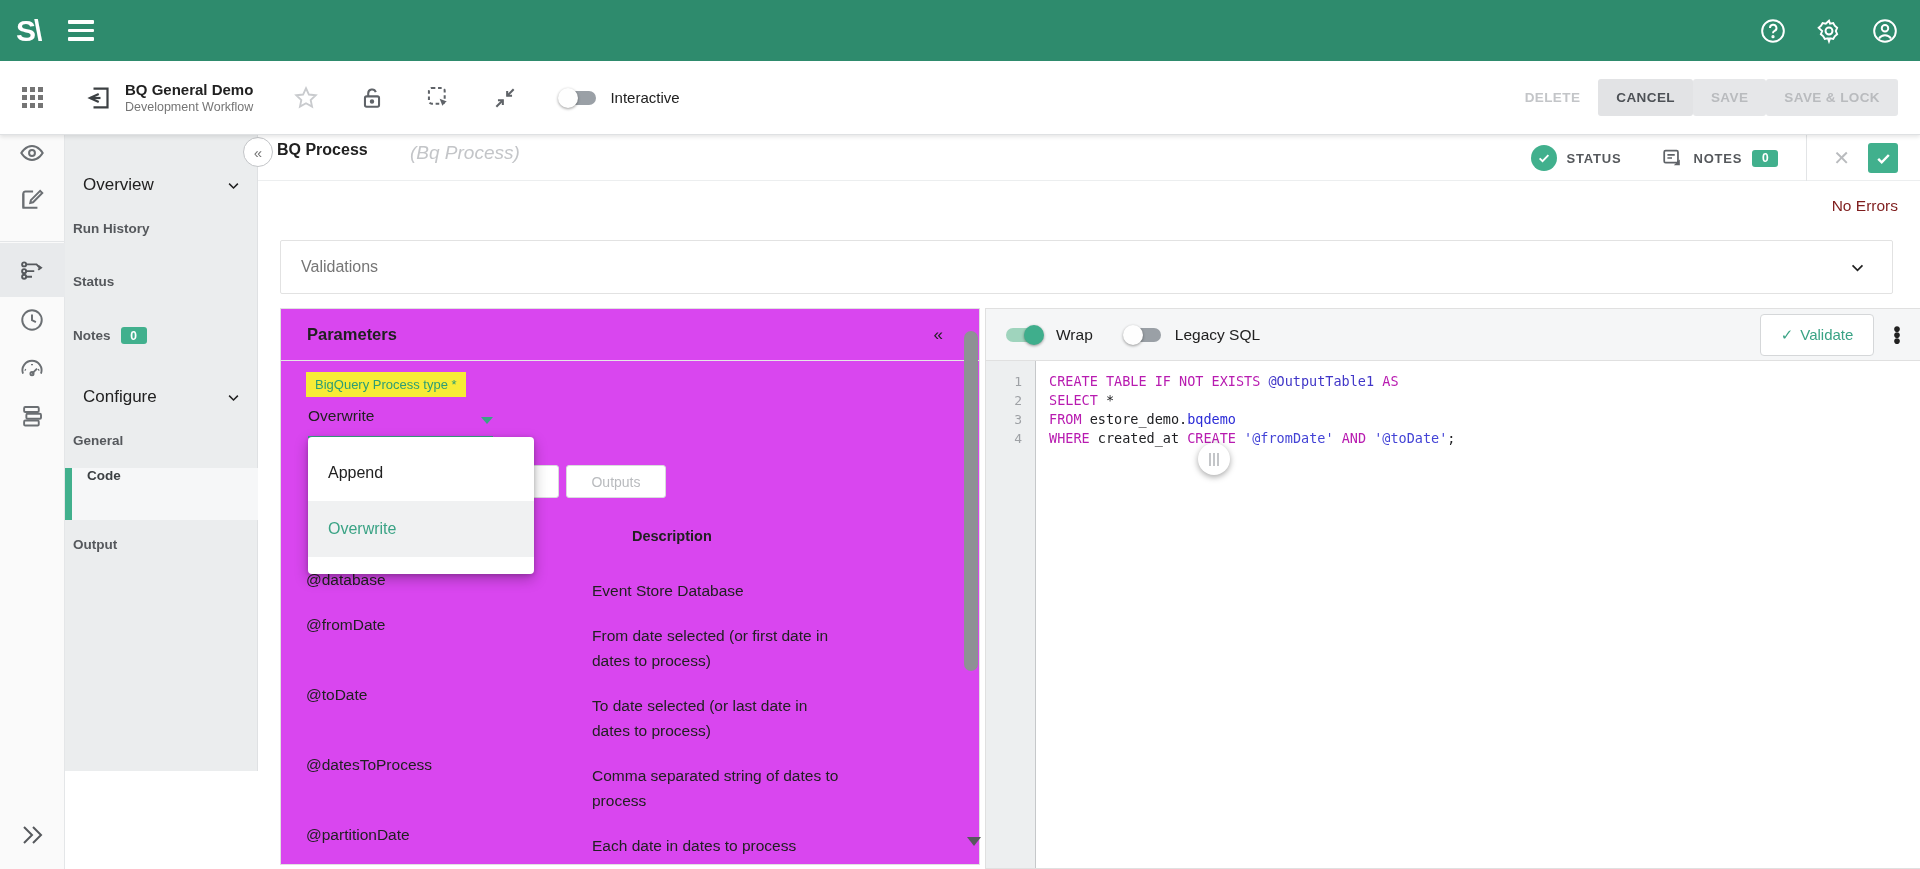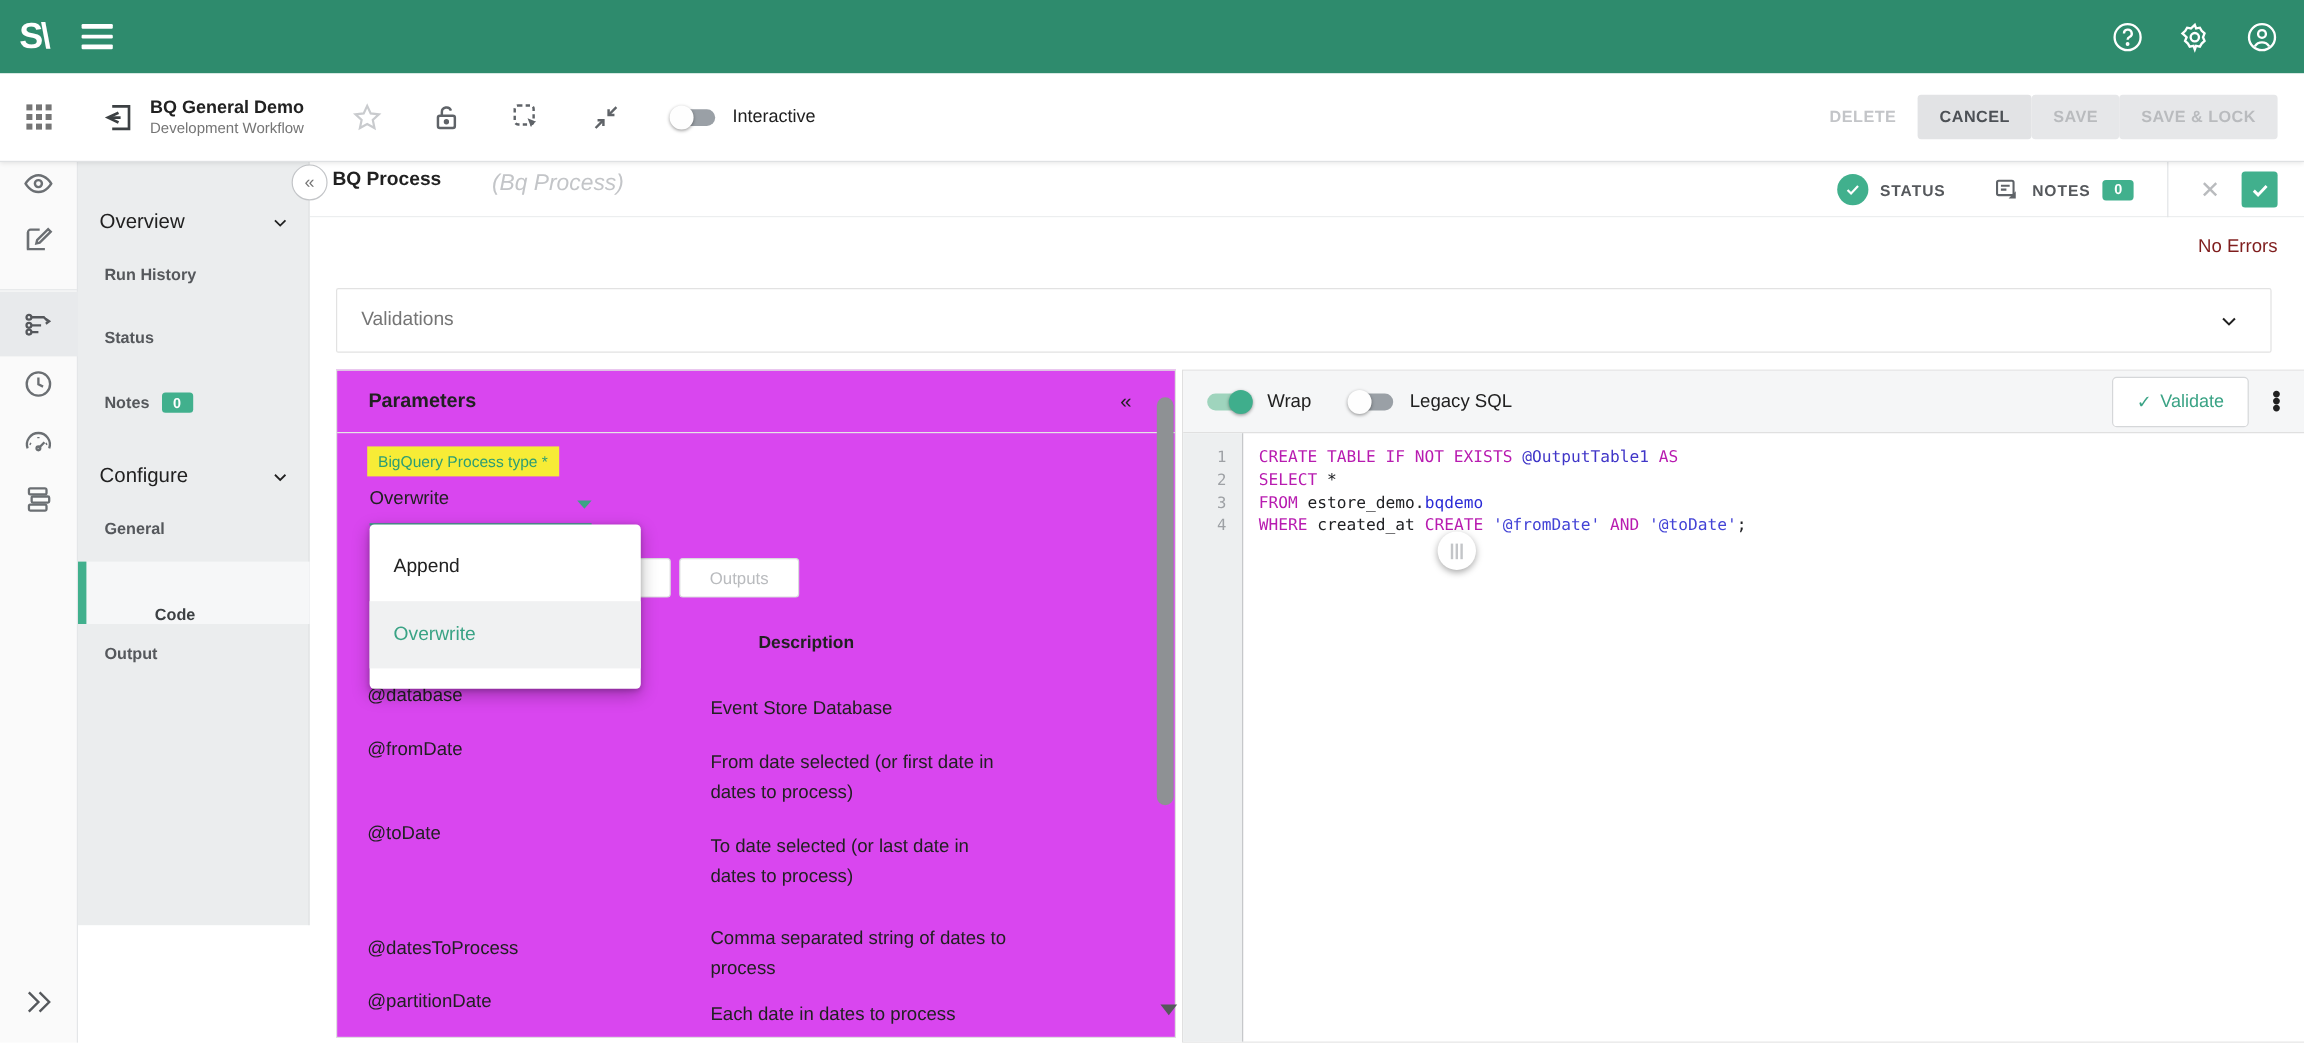--- a/index.html
+++ b/index.html
@@ -40,23 +40,23 @@
   
   .rail { position:absolute; left:0; top:135px; width:65px; height:734px; background:#fafafa; border-right:1px solid #e4e6e8; z-index:20; }
   .rail .ric { position:absolute; left:50%; transform:translate(-50%,-50%); color:#6b6f73; cursor:pointer; }
   .rail .divider { position:absolute; left:0; width:65px; height:1px; background:#e4e6e8; }
   .rail .sel-block { position:absolute; left:0; top:108px; width:65px; height:54px; background:#e8eaec; }
   .rail .expand { position:absolute; left:50%; transform:translate(-50%,-50%); top:700px; color:#55585c; cursor:pointer; }
 
   
   .nav { position:absolute; left:65px; top:135px; width:193px; height:636px; background:#ebedee; border-right:1px solid #dfe1e3; z-index:20; }
   .nav .sec-h { position:absolute; left:18px; right:16px; display:flex; align-items:center; justify-content:space-between; font-size:17px; color:#212121; cursor:pointer; }
-  .nav .item { position:absolute; left:22px; font-size:13.5px; font-weight:bold; color:#55585c; cursor:pointer; display:flex; align-items:center; gap:10px; }
+  .nav .item { position:absolute; left:8px; font-size:13.5px; font-weight:bold; color:#55585c; cursor:pointer; display:flex; align-items:center; gap:10px; }
   .badge { background:#41b08d; color:#fff; font-size:12px; font-weight:bold; border-radius:3px; min-width:26px; height:17px; display:inline-flex; align-items:center; justify-content:center; }
-  .nav .sel-row { position:absolute; left:0; top:333px; width:193px; height:52px; background:#f6f7f8; border-left:7px solid #41b08d; display:flex; align-items:flex-end; cursor:pointer;padding-left:42px; }
+  .nav .sel-row { position:absolute; left:0; top:333px; width:193px; height:52px; background:#f6f7f8; border-left:7px solid #41b08d; display:flex; align-items:flex-start; cursor:pointer; }
   .nav .sel-row span { margin-left:15px; font-size:13.5px; font-weight:bold; color:#3c4043; }
 
   
   .main { position:absolute; left:258px; top:135px; width:1662px; height:734px; background:#fff; }
   .main-header { position:absolute; left:0; top:0; width:1662px; height:46px; border-bottom:1px solid #eceeef; }
   .back-circle { position:absolute; left:-15px; top:2px; width:30px; height:30px; border-radius:50%; background:#fff; border:1px solid #c3c5c8; color:#757575; font-size:15px; display:flex; align-items:center; justify-content:center; cursor:pointer; z-index:25; }
   .page-title { position:absolute; left:19px; top:6px; font-size:16px; font-weight:bold; color:#212121; }
   .page-subtitle { position:absolute; left:152px; top:7px; font-size:19px; font-style:italic; color:#c3c5c8; }
   .hdr-right { position:absolute; right:0; top:0; height:46px; display:flex; align-items:center; }
   .hgroup { display:flex; align-items:center; gap:10px; cursor:pointer; }
@@ -328,21 +328,21 @@
           <div class="pdesc">Event Store Database</div>
         </div>
         <div class="param-row" style="min-height: 70px;">
           <div class="pname">@fromDate</div>
           <div class="pdesc">From date selected (or first date in dates to process)</div>
         </div>
         <div class="param-row" style="min-height: 70px;">
           <div class="pname">@toDate</div>
           <div class="pdesc">To date selected (or last date in dates to process)</div>
         </div>
-        <div class="param-row" style="min-height: 70px; align-items: center;">
+        <div class="param-row" style="min-height: 70px;">
           <div class="pname">@datesToProcess</div>
           <div class="pdesc">Comma separated string of dates to process</div>
         </div>
         <div class="param-row" style="min-height: 45px;">
           <div class="pname">@partitionDate</div>
           <div class="pdesc">Each date in dates to process</div>
         </div>
       </div>
     <div class="pscroll"></div>
     <div class="pdown"></div>

